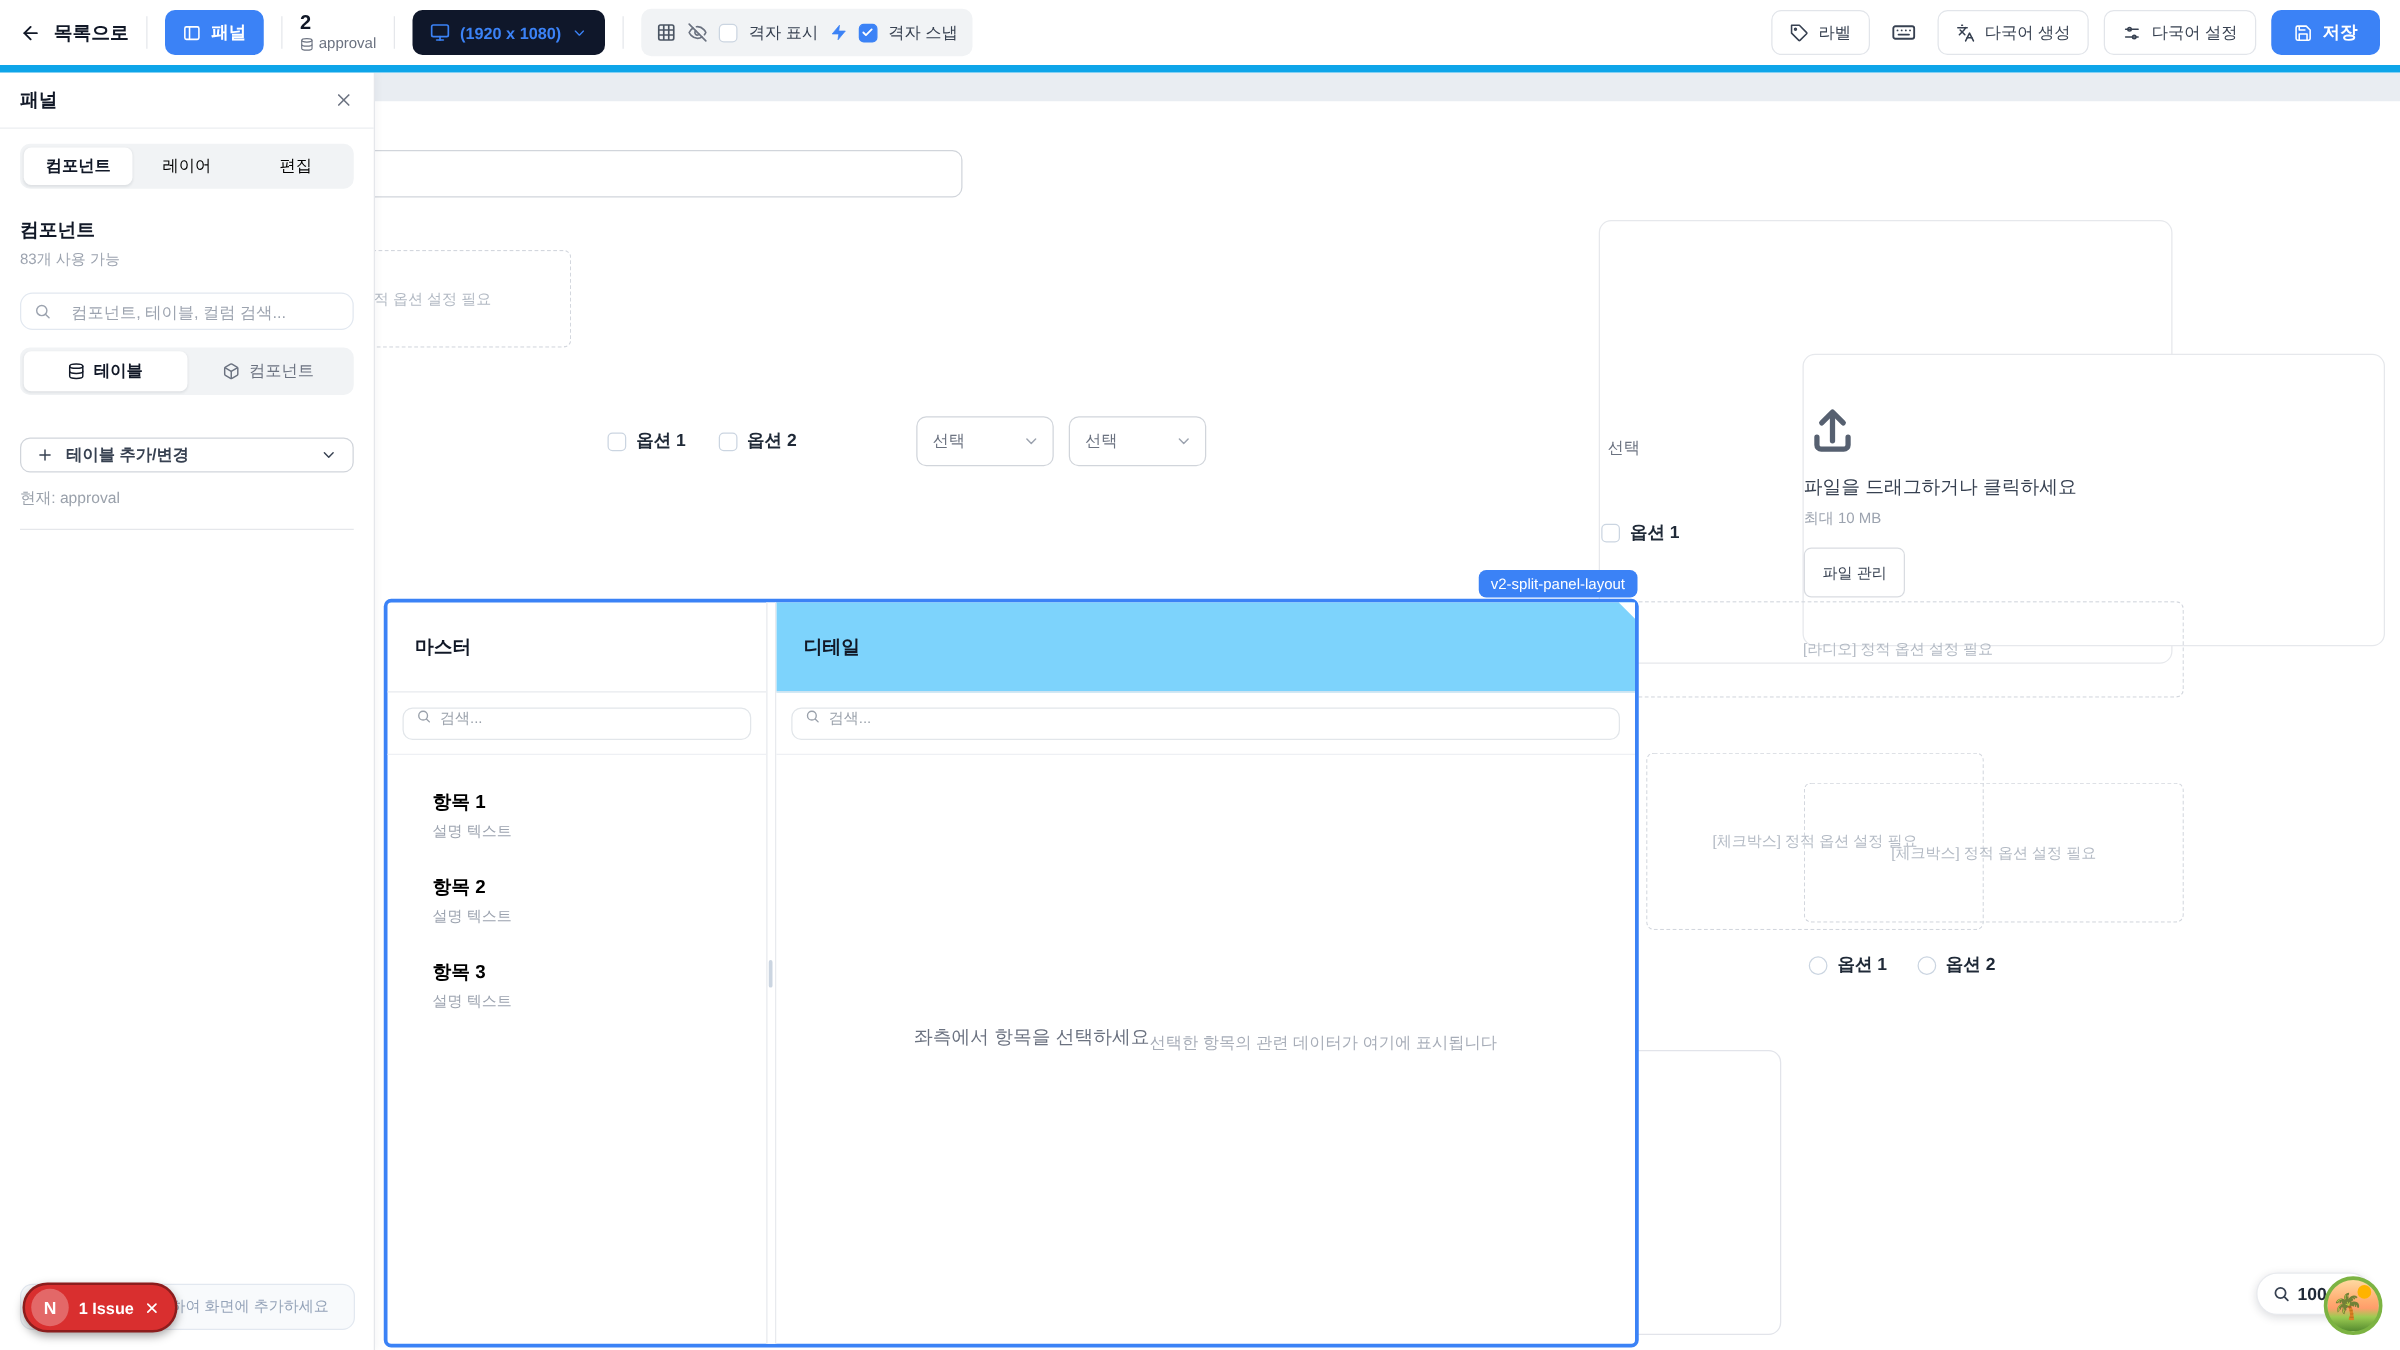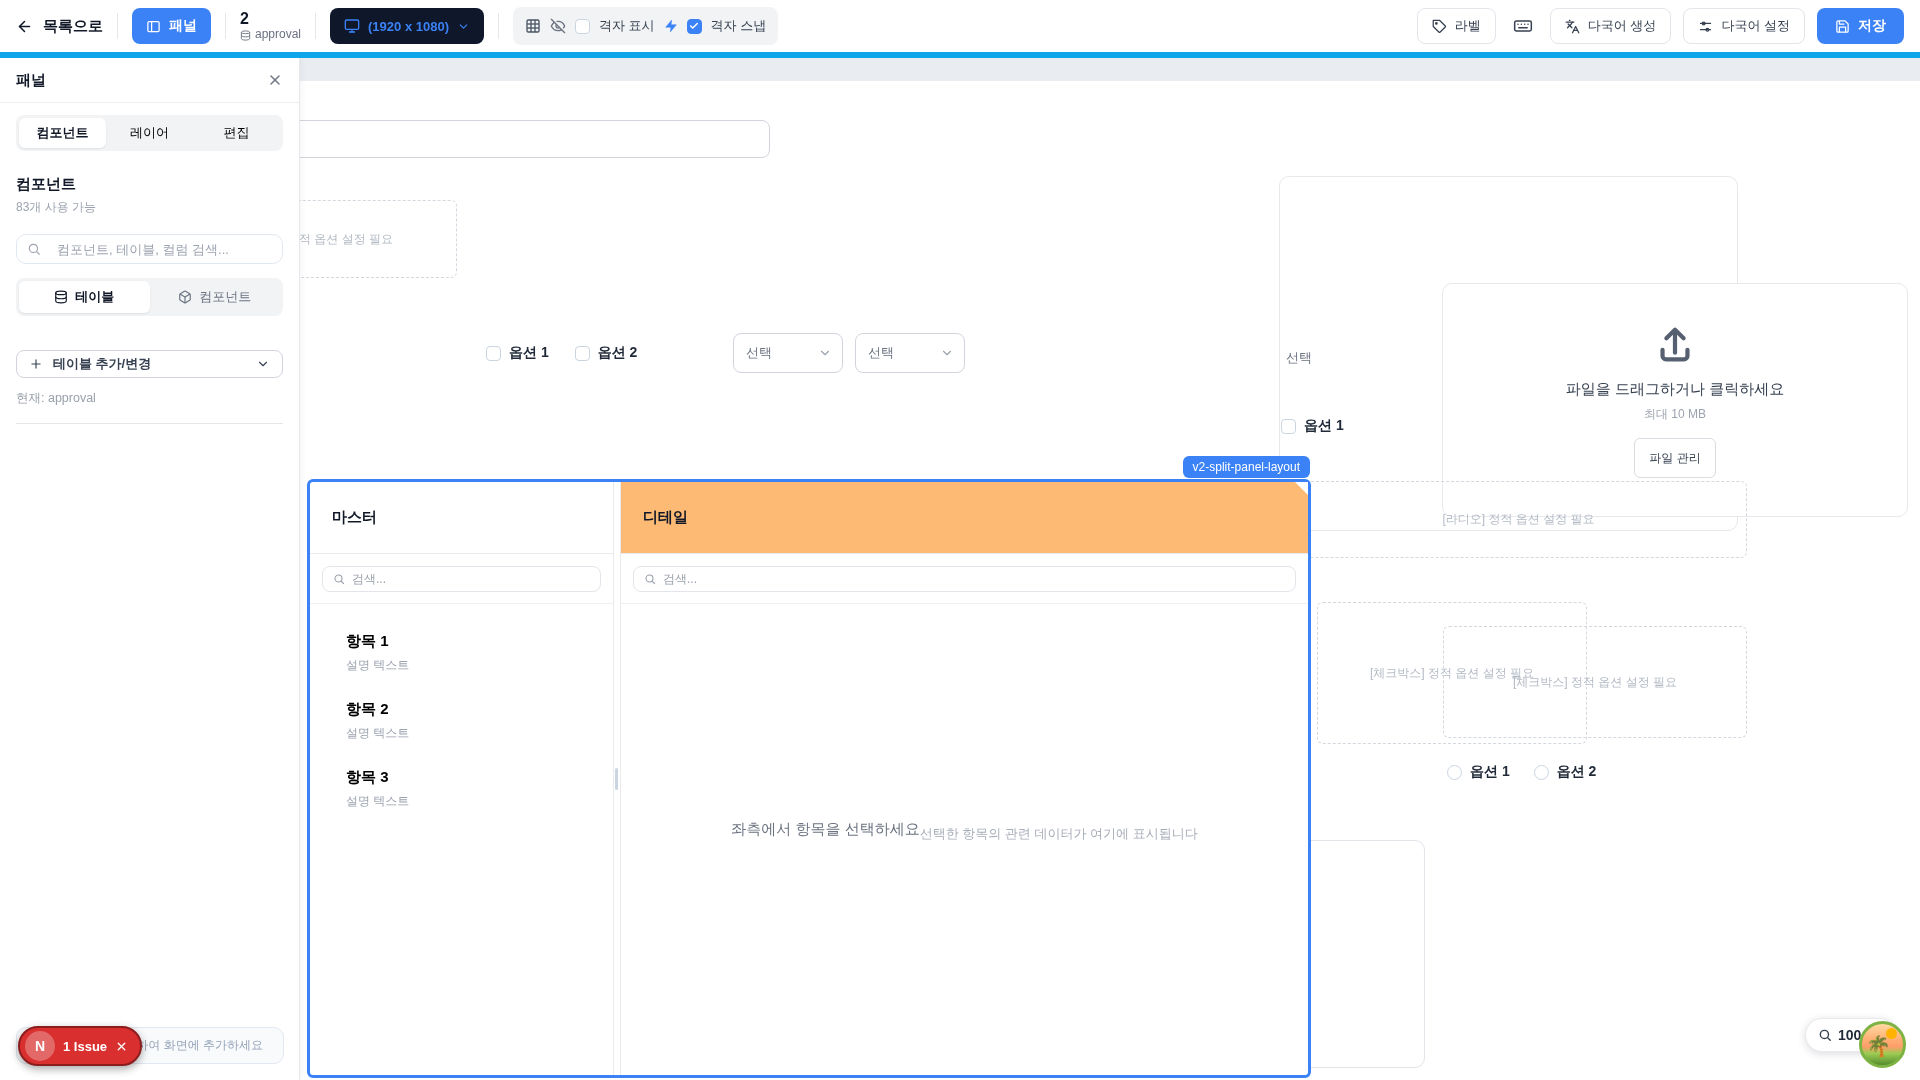--- a/index.html
+++ b/index.html
@@ -82,21 +82,21 @@
   .w-cbrow { left:486px; top:344px; display:flex; align-items:center; gap:26px; }
   .opt-item { display:flex; align-items:center; gap:8px; font-size:14px; font-weight:600; color:#1f2937; }
   .radio { width:15px; height:15px; border:1.5px solid #cbd5e1; border-radius:50%; background:#fff; }
   .w-select { width:110px; height:40px; border:1px solid #d1d5db; border-radius:8px; background:#fff;
     display:flex; align-items:center; justify-content:space-between; padding:0 10px 0 12px; font-size:13px; color:#6b7280; }
   .w-select1 { left:733px; top:333px; } .w-select2 { left:855px; top:333px; }
   .w-card1 { left:1279px; top:176px; width:459px; height:355px; border:1px solid #e6e8ec; border-radius:10px; background:#fff; }
   .w-card-select { left:1286px; top:349px; font-size:13px; color:#6b7280; z-index:2; }
   .w-card-cb { left:1281px; top:417px; z-index:2; }
   .w-upload { left:1442px; top:283px; width:466px; height:234px; border:1px solid #e6e8ec; border-radius:10px;
-    background:#fff; display:flex; flex-direction:column; align-items:center; justify-content:center; z-index:2; }
+    background:#fff; display:flex; flex-direction:column; align-items:flex-start; justify-content:center; z-index:2; }
   .upload-title { margin-top:12px; font-size:15px; color:#374151; }
   .upload-sub { margin-top:7px; font-size:12px; color:#9ca3af; }
   .upload-btn { margin-top:15px; height:40px; padding:0 14px; border:1px solid #d9dce1; border-radius:6px;
     background:#fff; font-size:12px; color:#374151; }
   .w-dashed-radio { left:1290px; top:481px; width:457px; height:77px; z-index:3; }
   .w-dashed-cb1 { left:1317px; top:602px; width:270px; height:142px; z-index:3; }
   .w-dashed-cb2 { left:1443px; top:626px; width:304px; height:112px; z-index:3; }
   .w-radiorow { left:1447px; top:763px; display:flex; align-items:center; gap:24px; z-index:3; }
   .w-brbox { left:1150px; top:840px; width:275px; height:228px; border:1px solid #e2e4ea; border-radius:10px; background:#fff; }
 
@@ -107,23 +107,23 @@
     border-radius:6px; padding:0 10px; display:flex; align-items:center; font-size:12px; }
   .split-notch { position:absolute; top:0; right:0; width:0; height:0;
     border-top:13px solid #fff; border-left:13px solid transparent; }
   .sp-master { width:303px; display:flex; flex-direction:column; }
   .sp-splitter { width:8px; border-left:1px solid #e8eaee; border-right:1px solid #e8eaee; position:relative; background:#fff; }
   .sp-handle { position:absolute; left:1px; top:50%; transform:translateY(-50%); width:3px; height:22px;
     background:#cbd5e1; border-radius:2px; }
   .sp-detail { flex:1; display:flex; flex-direction:column; }
   .sp-header { height:72px; display:flex; align-items:center; padding-left:22px; font-size:15px; font-weight:700;
     color:#111827; border-bottom:1px solid #e8eaee; }
-  .sp-header.gray { background:#fdba74;text-align:right; }
+  .sp-header.gray { background:#7dd3fc;text-align:right; }
   .sp-searchrow { height:50px; display:flex; align-items:center; padding:0 12px; border-bottom:1px solid #eef0f4; }
-  .sp-search { flex:1; display:flex; align-items:center; gap:7px; height:26px; border:1px solid #e2e6ea;
+  .sp-search { flex:1; display:flex; align-items:flex-start; gap:7px; height:26px; border:1px solid #e2e6ea;
     border-radius:8px; padding:0 10px; }
   .sp-search input { border:none; outline:none; flex:1; font-size:12px; color:#374151; font-family:inherit; background:transparent; }
   .sp-search input::placeholder { color:#9aa1ab; }
   .sp-list { padding-top:28px; overflow:hidden; }
   .sp-item { height:68px; padding-left:36px; cursor:pointer; }
   .sp-item-title { font-size:15px; font-weight:700; color:#000000; }
   .sp-item-desc { margin-top:6px; font-size:12px; color:#9ca3af; }
   .sp-empty { flex:1; display:flex; flex-direction:row; align-items:center; justify-content:center; transform:translateY(-10px); }
   .sp-empty-title { font-size:15px; color:#6b7280; }
   .sp-empty-desc { margin-top:9px; font-size:13px; color:#a7adb8; }

